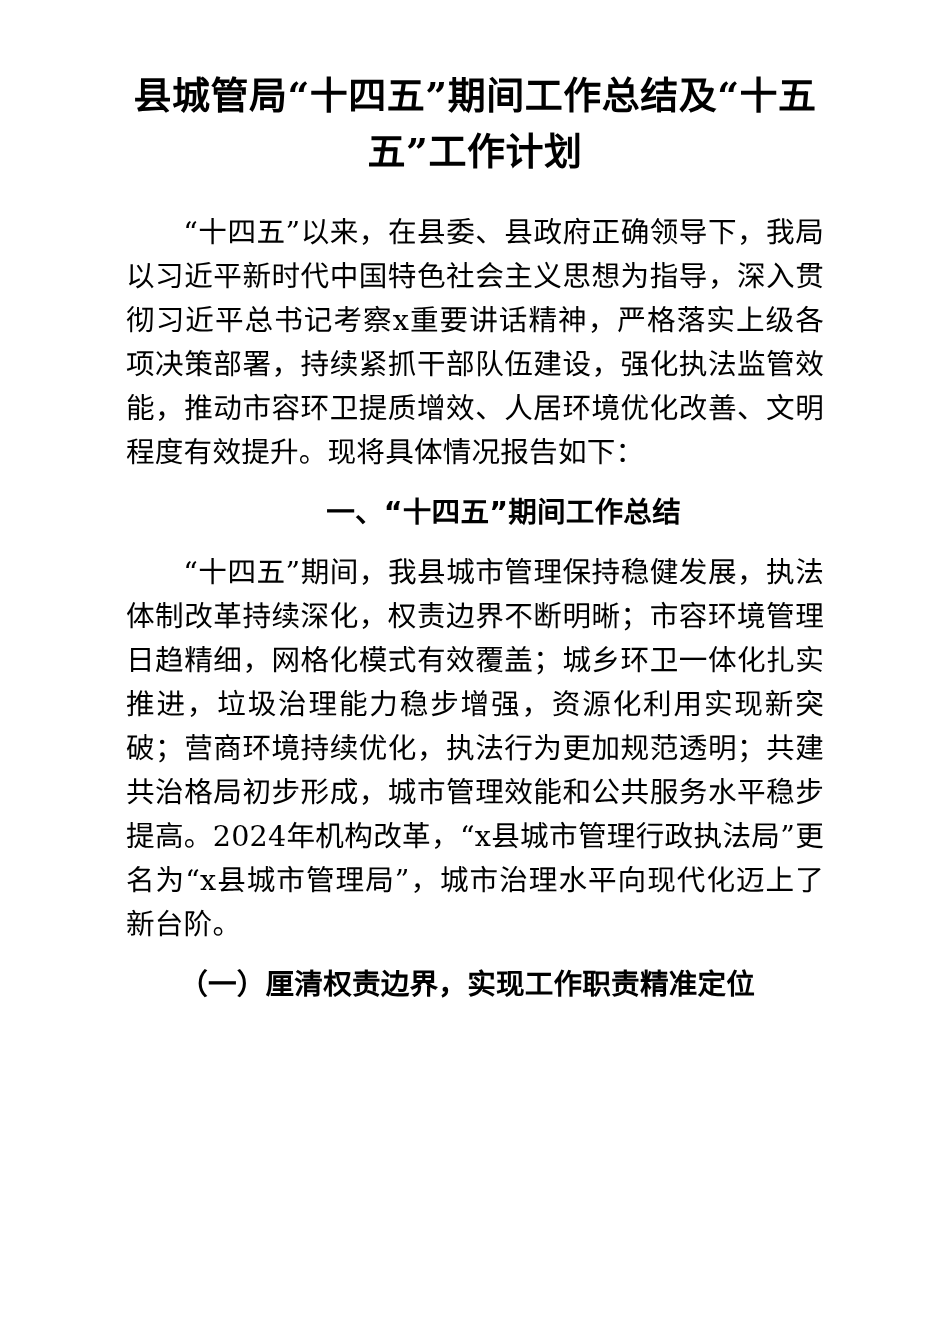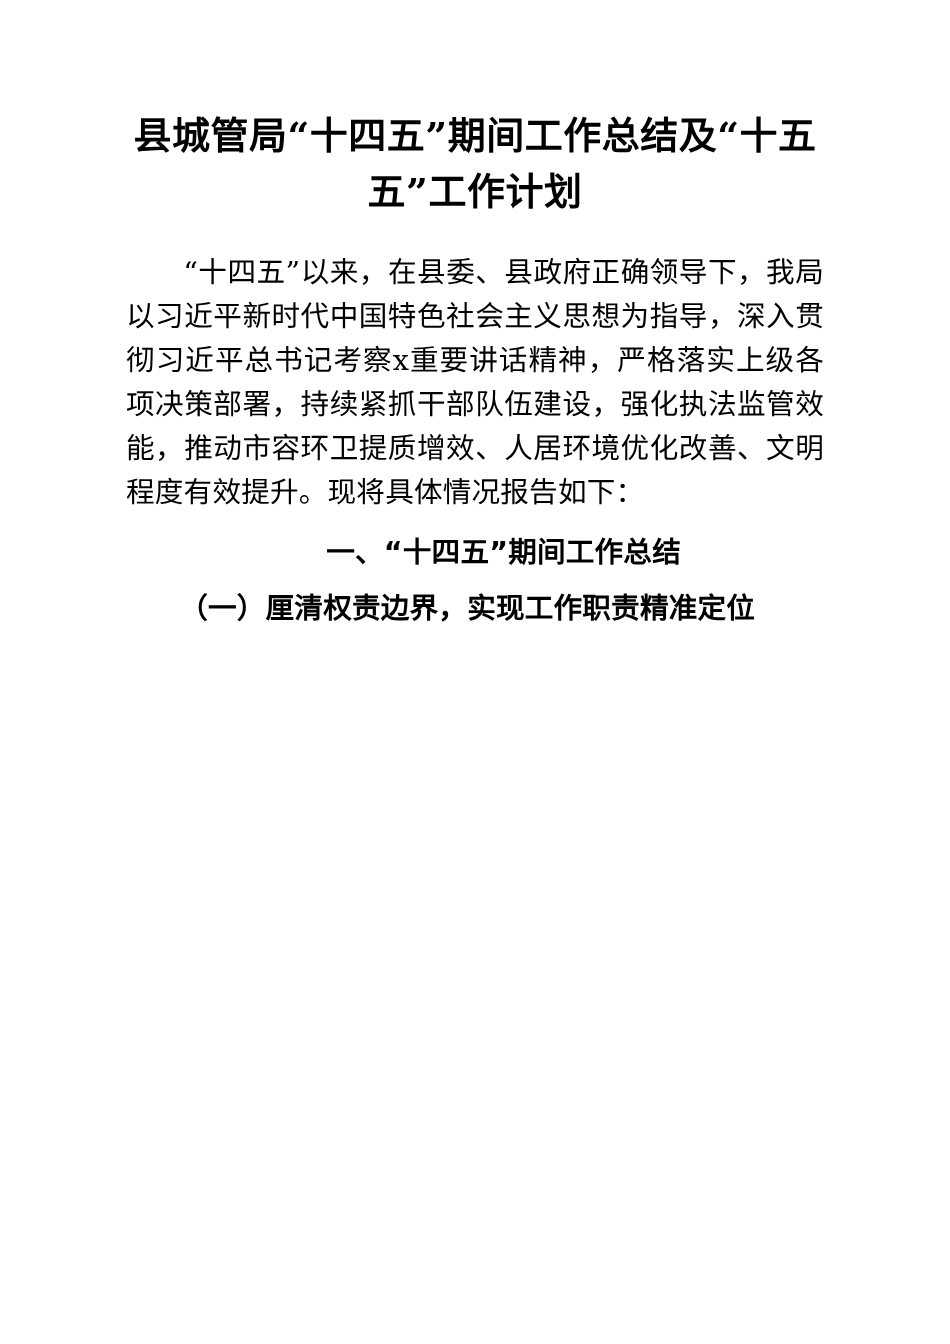--- a/index.html
+++ b/index.html
@@ -27,22 +27,22 @@
   }
 
   
   .doc-title {
     font-family: "DejaVu Serif", "Liberation Serif", serif;
     font-weight: 700;
     font-size: 38px;
     line-height: 56px;
     text-align: center;
     color: #000000;
-    margin: 16px;
-    padding-top: 92px;
+    margin: 0;
+    padding-top: 68px;
     letter-spacing: 0.5px;
     white-space: normal;
   }
 
   
   .para {
     font-family: "DejaVu Serif", "Liberation Serif", serif;
     font-size: 28.6px;
     line-height: 44px;
     color: #000000;
@@ -91,19 +91,20 @@
 <div class="page">
 
   <div class="doc-body">
 
     <h1 class="doc-title">县城管局“十四五”期间工作总结及“十五五”工作计划</h1>
 
     <p class="para para--lead">“十四五”以来，在县委、县政府正确领导下，我局以习近平新时代中国特色社会主义思想为指导，深入贯彻习近平总书记考察x重要讲话精神，严格落实上级各项决策部署，持续紧抓干部队伍建设，强化执法监管效能，推动市容环卫提质增效、人居环境优化改善、文明程度有效提升。现将具体情况报告如下：</p>
 
     <h2 class="h1-section">一、“十四五”期间工作总结</h2>
 
+    <p class="para">“十四五”期间，我县城市管理保持稳健发展，执法体制改革持续深化，权责边界不断明晰；市容环境管理日趋精细，网格化模式有效覆盖；城乡环卫一体化扎实推进，垃圾治理能力稳步增强，资源化利用实现新突破；营商环境持续优化，执法行为更加规范透明；共建共治格局初步形成，城市管理效能和公共服务水平稳步提高。2024年机构改革，“x县城市管理行政执法局”更名为“x县城市管理局”，城市治理水平向现代化迈上了新台阶。</p>
 
     <h3 class="h2-section">（一）厘清权责边界，实现工作职责精准定位</h3>
 
 
   </div>
 
 </div>
 
 </body></html>

